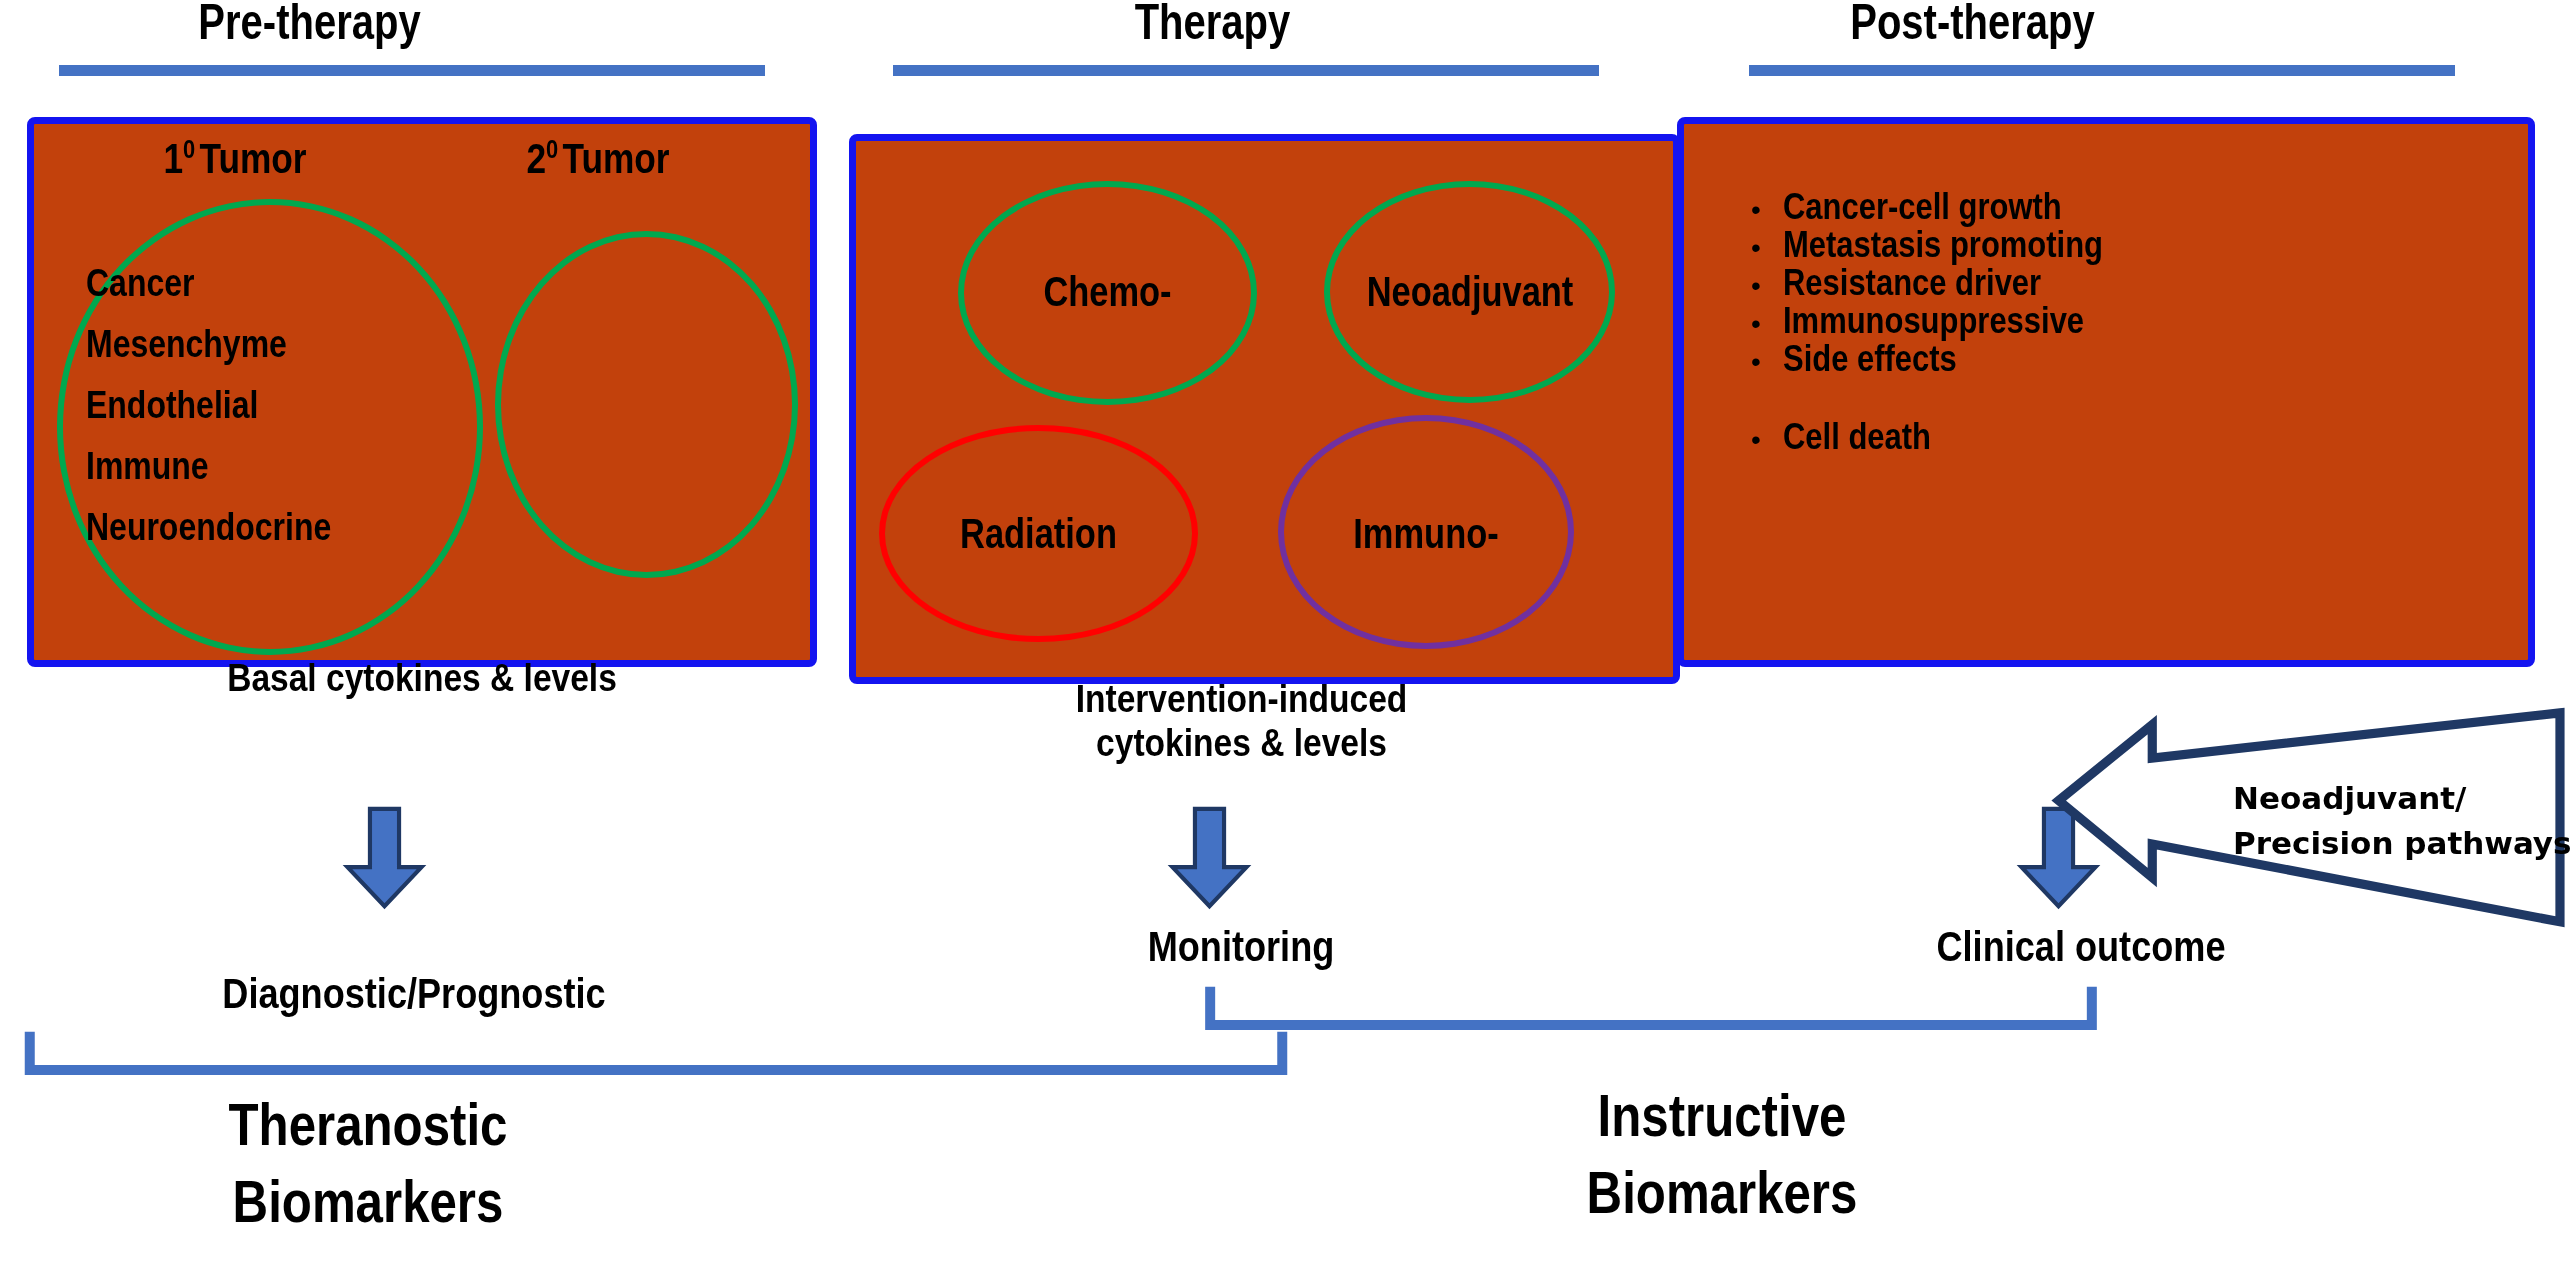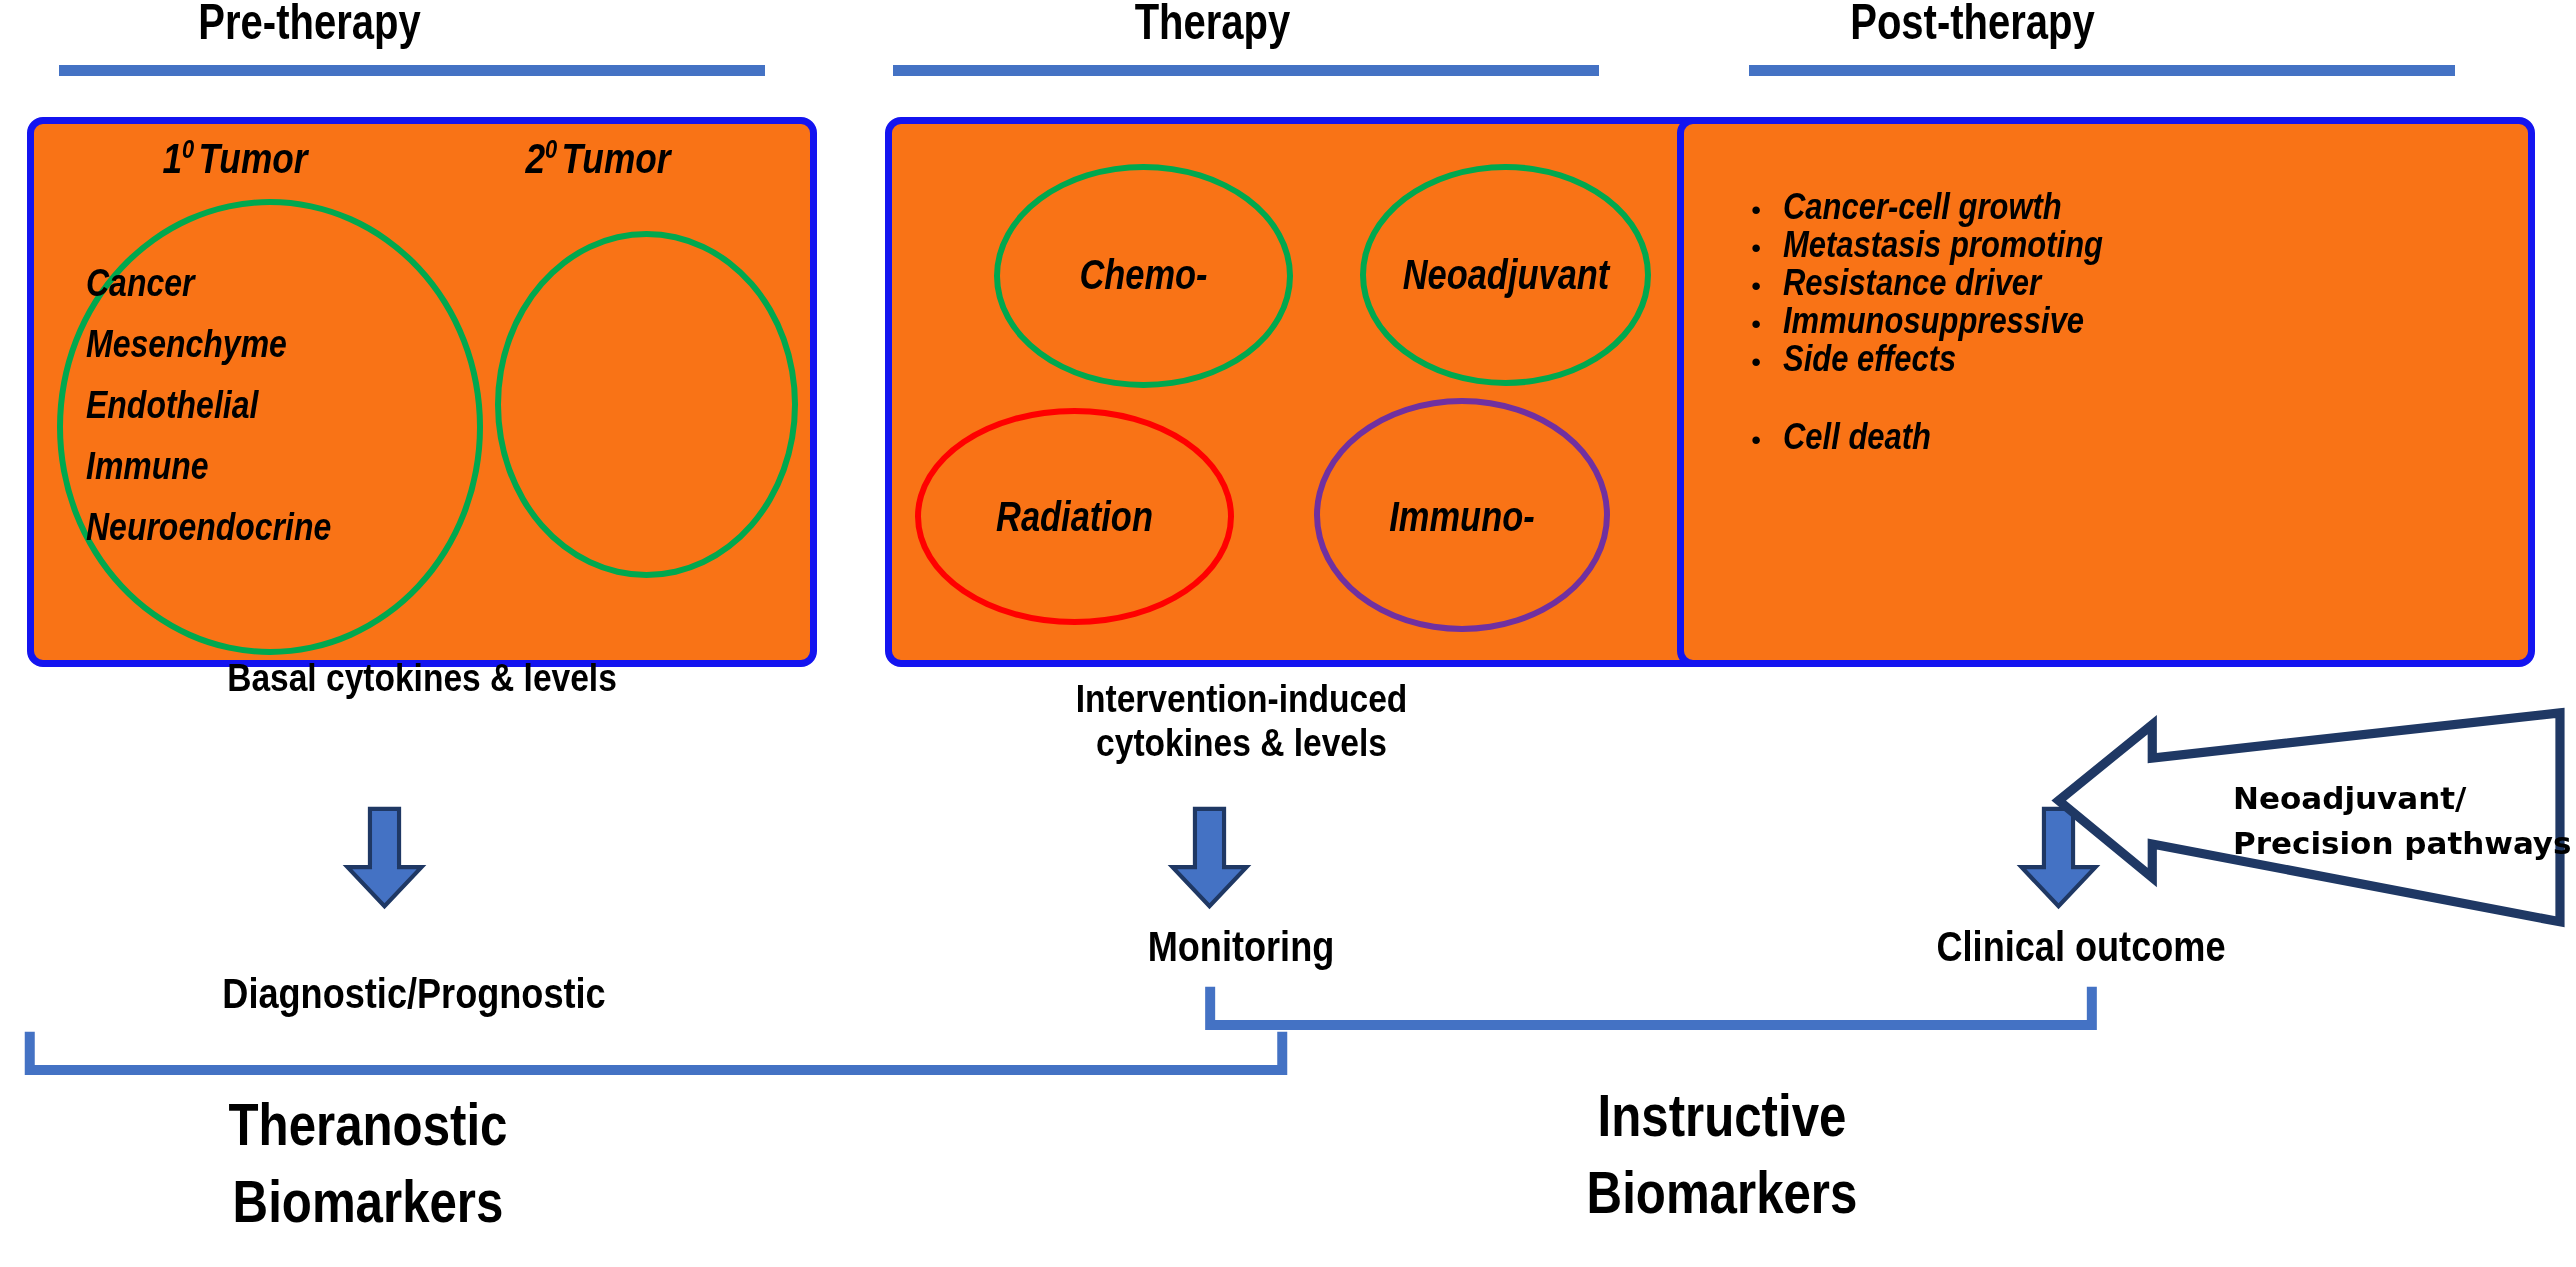--- a/index.html
+++ b/index.html
@@ -36,24 +36,23 @@
   .stage-rule {
     position: absolute;
     height: 11px;
     background: #4472C4;
   }
 
   
   .panel {
     position: absolute;
     border: 7.5px solid #1414F0;
-    border-radius: 16px;
-    background: #f97316;
+    border-radius: 8px;
+    background: #c2410c;
     box-sizing: border-box;
-    font-style: italic;
   }
 
   
   .cond {
     font-family: "Liberation Sans Narrow", "Liberation Sans", sans-serif;
     font-weight: bold;
     color: #000000;
     transform: scaleX(0.82);
     transform-origin: left top;
     white-space: nowrap;
@@ -180,21 +179,21 @@
     <div class="abs" style="left:52px; top:139px; font-size:39px;">
       <div class="cond" style="font-size:39px; height:61px;">Cancer</div>
       <div class="cond" style="font-size:39px; height:61px;">Mesenchyme</div>
       <div class="cond" style="font-size:39px; height:61px;">Endothelial</div>
       <div class="cond" style="font-size:39px; height:61px;">Immune</div>
       <div class="cond" style="font-size:39px; height:61px;">Neuroendocrine</div>
     </div>
 
   </div>
 
-  <div class="panel" style="left:849px; top:117px; width:831px; height:550px;margin-left:36px;">
+  <div class="panel" style="left:849px; top:134px; width:831px; height:550px;">
 
     <div class="ellipse ell-green" style="left:102px; top:40px; width:299px; height:224px;"></div>
     <div class="cond center" style="position:absolute; left:102px; top:130px; width:299px; text-align:center; font-size:42px;">Chemo-</div>
 
     <div class="ellipse ell-green" style="left:468px; top:40px; width:291px; height:222px;"></div>
     <div class="cond center" style="position:absolute; left:460px; top:130px; width:308px; text-align:center; font-size:42px;">Neoadjuvant</div>
 
     <div class="ellipse ell-red" style="left:22.6px; top:284px; width:319px; height:217px;"></div>
     <div class="cond center" style="position:absolute; left:22.6px; top:372px; width:319px; text-align:center; font-size:42px;">Radiation</div>
 

